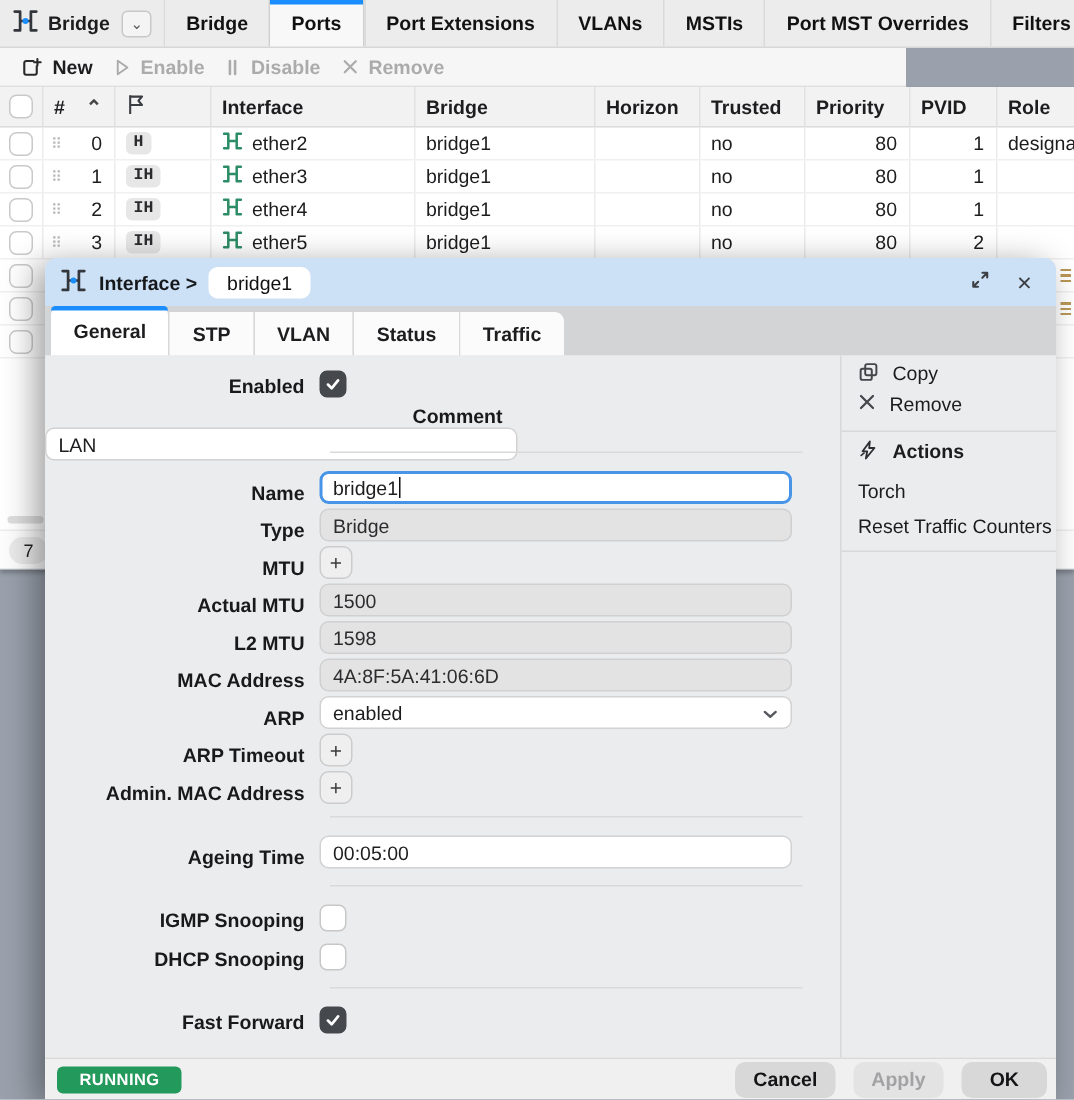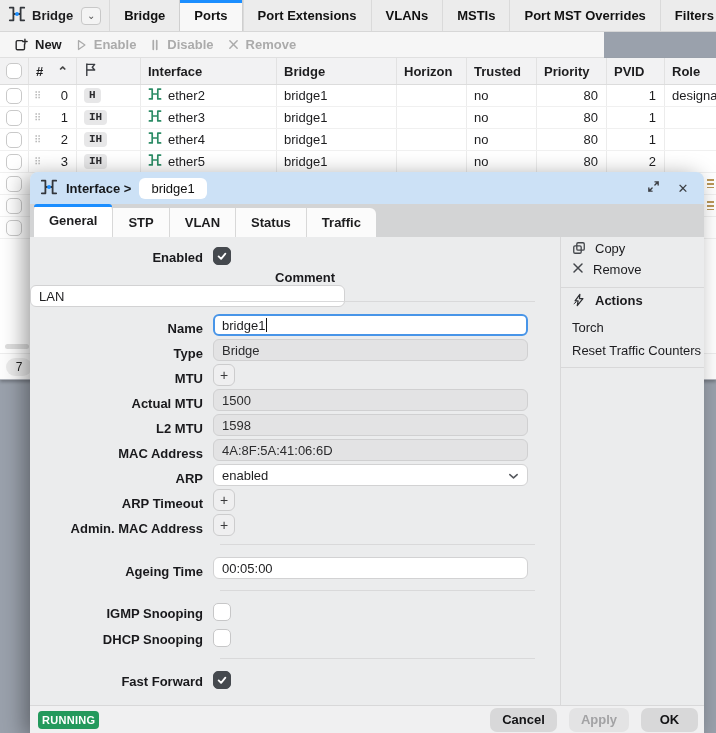--- a/index.html
+++ b/index.html
@@ -91,21 +91,21 @@
   .hdiv { position:absolute; left:190px; width:315px; height:1px; background:#d9d9da; }
 
   .side-divider { position:absolute; left:530px; top:0; width:1px; height:468px; background:#d8d8d9; }
   .side-panel { position:absolute; left:531px; top:0; width:143px; height:468px; }
   .side-item { position:absolute; left:11px; display:flex; align-items:flex-start; gap:9px; color:#1c1c1f; white-space:nowrap; }
   .side-item.bold { font-weight:bold; }
   .side-hdiv { position:absolute; left:0; width:143px; height:1px; background:#d8d8d9; }
 
   .dlg-footer { height:28px; background:#f0f0f1; border-top:1px solid #d8d8d9; display:flex; align-items:center;
                 padding:0 6px 0 8px; gap:12px; }
-  .run-badge { background:#23995c; color:#fff; font-weight:bold; font-size:11px; padding:3px 4px;
+  .run-badge { background:#23995c; color:#fff; font-weight:bold; font-size:11px; padding:3px 15px;
                border-radius:4px; letter-spacing:.3px; }
   .dlg-footer .spacer { flex:1; }
   .btn { min-width:57px; height:24px; border-radius:7px; background:#d8d8d9; display:flex; align-items:center;
          justify-content:center; font-weight:bold; padding:0 12px; color:#141416; }
   .btn.disabled { background:#e3e3e4; color:#a2a2a4; }
 </style>
 </head>
 <body>
 
 <div class="screen">

